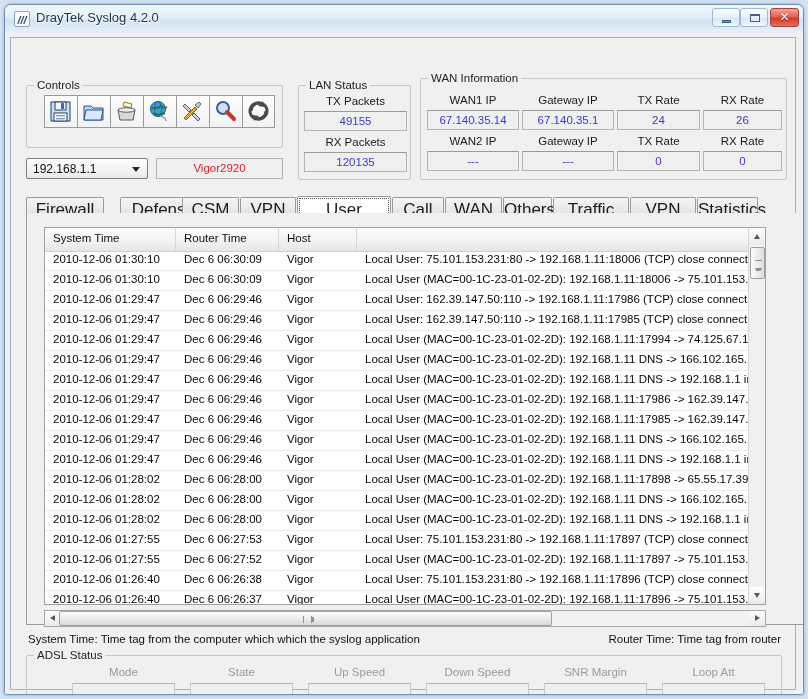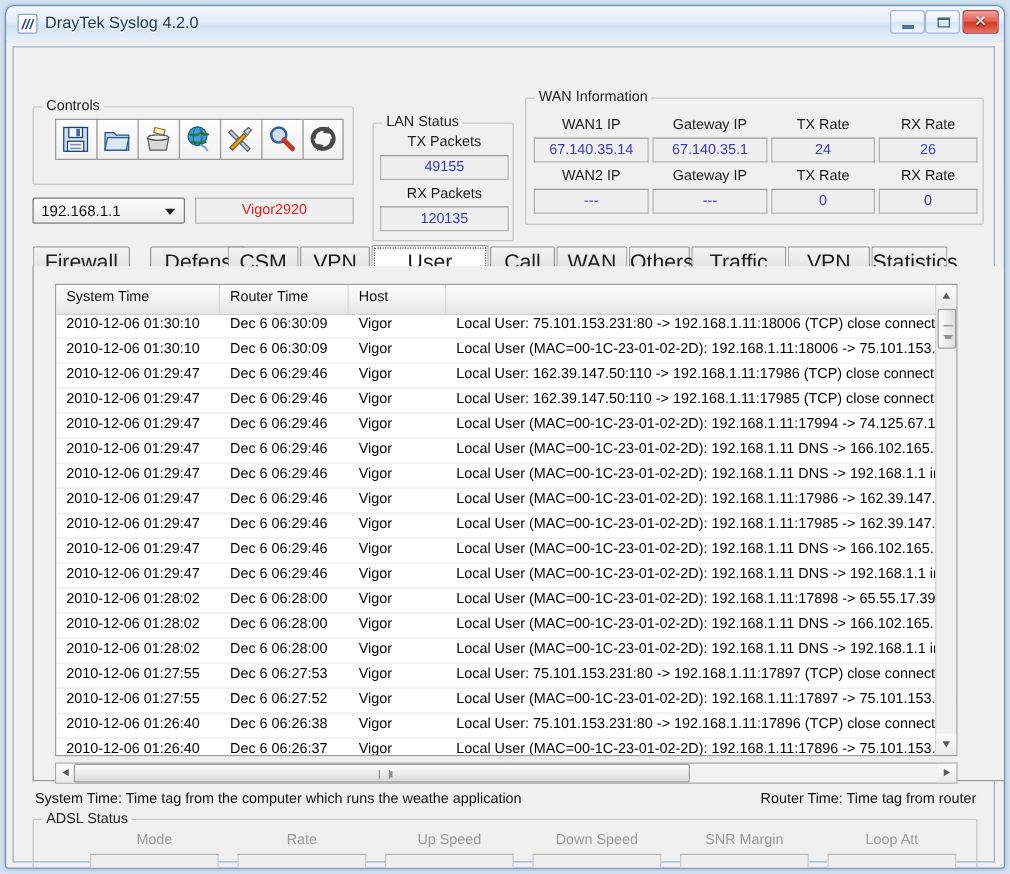--- a/index.html
+++ b/index.html
@@ -94,21 +94,21 @@
     position:absolute;right:7px;top:8px;width:0;height:0;
     border-left:4px solid transparent;border-right:4px solid transparent;
     border-top:5px solid #222;
   }
   #model-field{
     position:absolute;left:145px;top:120px;width:127px;height:21px;
     box-sizing:border-box;border:1px solid #b4b4b4;background:#efefef;
     text-align:center;color:#e02020;font-size:11.5px;padding-top:3px;
   }
 
-  #grp-lan{left:287px;top:47px;width:113px;height:95px;margin-top:13px;}
+  #grp-lan{left:287px;top:47px;width:113px;height:95px;}
   #grp-wan{left:409px;top:40px;width:367px;height:102px;}
 
   .fld-label{position:absolute;text-align:center;font-size:11.5px;color:#1b1b1b;}
   .fld-box{
     position:absolute;box-sizing:border-box;
     border:1px solid #b4b4b4;border-top-color:#9a9a9a;
     background:#efefef;text-align:center;
     color:#3a3ac8;font-size:11.5px;padding-top:3px;
   }
 
@@ -483,28 +483,28 @@
         <div class="hb-arrow left">
               <i></i>
             </div>
         <div id="hthumb"></div>
         <div class="hb-arrow right">
               <i></i>
             </div>
       </div>
     </div>
 
-    <div id="note-left">System Time: Time tag from the computer which runs the weathe application</div>
+    <div id="note-left">System Time: Time tag from the computer which which the syslog application</div>
     <div id="note-right">Router Time: Time tag from router</div>
 
     <div class="gbox" id="grp-adsl">
       <span class="gtitle">ADSL Status</span>
     <div class="adsl-label" style="left: 45px;">Mode</div>
           <div class="adsl-box" style="left: 45px;">...</div>
-          <div class="adsl-label" style="left: 163px;">Rate</div>
+          <div class="adsl-label" style="left: 163px;">State</div>
           <div class="adsl-box" style="left: 163px;">...</div>
           <div class="adsl-label" style="left: 281px;">Up Speed</div>
           <div class="adsl-box" style="left: 281px;">...</div>
           <div class="adsl-label" style="left: 399px;">Down Speed</div>
           <div class="adsl-box" style="left: 399px;">...</div>
           <div class="adsl-label" style="left: 517px;">SNR Margin</div>
           <div class="adsl-box" style="left: 517px;">...</div>
           <div class="adsl-label" style="left: 635px;">Loop Att</div>
           <div class="adsl-box" style="left: 635px;">...</div>
         </div>

